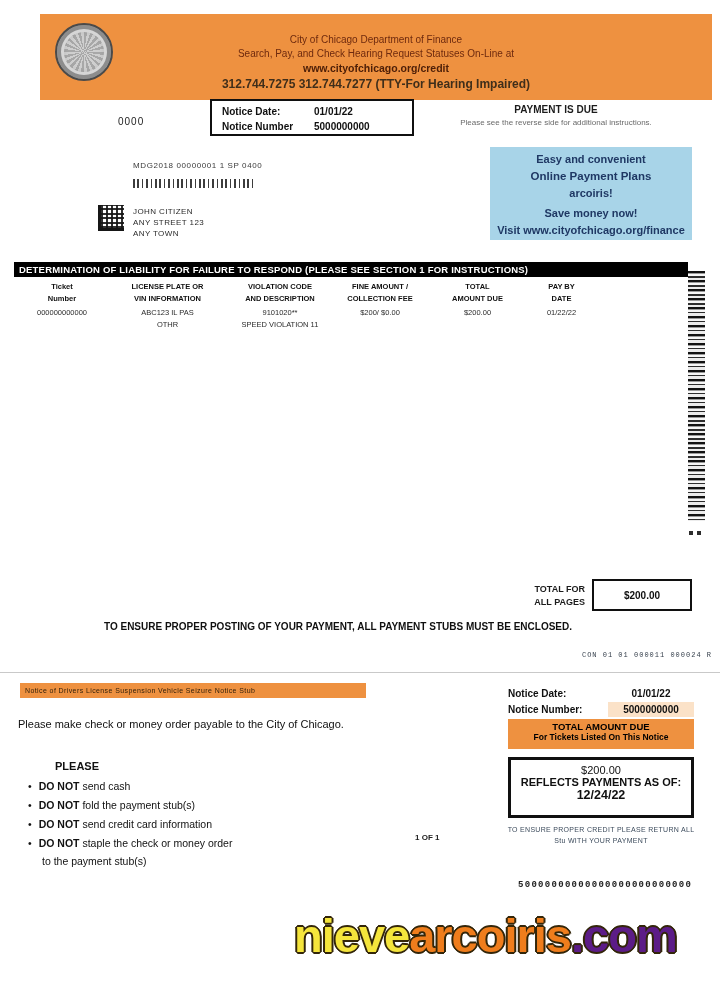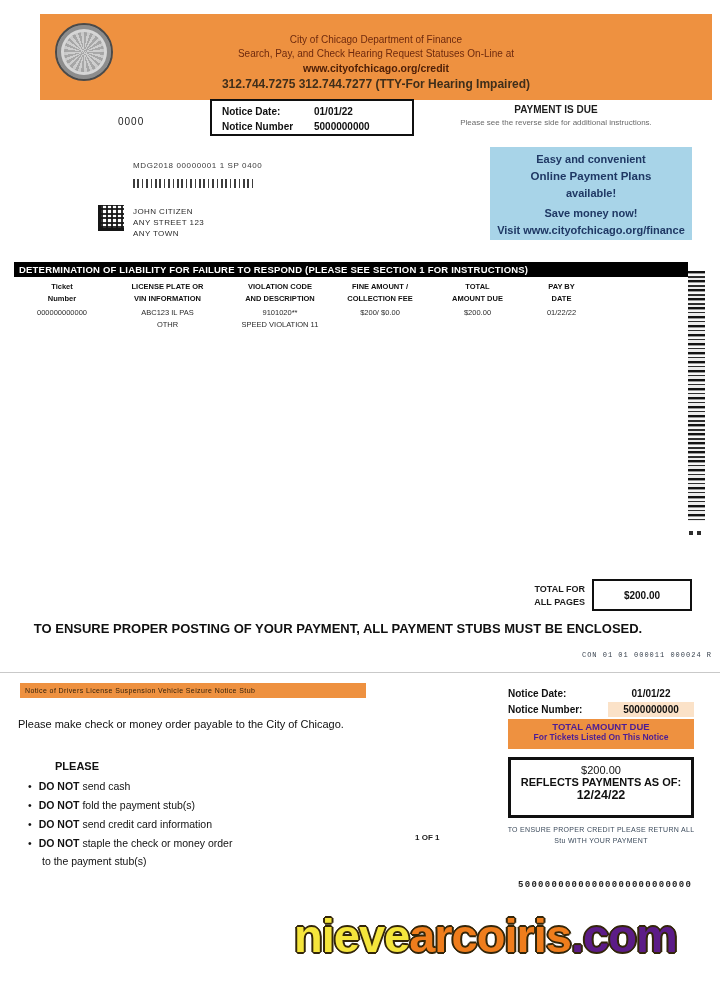--- a/index.html
+++ b/index.html
@@ -54,32 +54,32 @@
   .th { font-size:7.5px; font-weight:bold; line-height:11.5px; color:#101010; }
   .td { font-size:7.5px; line-height:11.5px; color:#2a2a2a; }
   .td-first { margin-top:3px; }
   .vbar { position:absolute; left:688px; top:271px; width:17px; height:250px;
           background: repeating-linear-gradient(to bottom, #121212 0 2px, #9a9a9a 2px 3px, #f7f7f7 3px 5px, #2e2e2e 5px 6.5px, #ececec 6.5px 9px); }
   .vdots { position:absolute; left:689px; top:531px; display:flex; gap:4px; }
   .vdots span { width:4px; height:4px; background:#2c2c2c; display:block; }
   
   .tot-lab { position:absolute; left:505px; top:583px; width:80px; text-align:right; font-size:9px; font-weight:bold; line-height:13px; color:#1c1c1c; }
   .tot-box { position:absolute; left:592px; top:579px; width:100px; height:32px; border:2px solid #101010; display:flex; align-items:center; justify-content:center; font-size:10px; font-weight:bold; color:#101010; }
-  .enclosure { position:absolute; left:0; top:621px; width:676px; text-align:center; font-weight:bold; font-size:13px; color:#101010; }
+  .enclosure { position:absolute; left:0; top:621px; width:676px; text-align:center; font-weight:bold; font-size:10px; color:#101010; }
   .con { position:absolute; right:8px; top:651px; font-size:7px; color:#37414d; font-family:"Liberation Mono", monospace; letter-spacing:1px; }
   .divider { position:absolute; left:0; top:672px; width:720px; border-top:1px solid #c9c9c9; }
   
   .stub-bar { position:absolute; left:20px; top:683px; width:346px; height:15px; background:#EE9140; font-size:7px; color:#33210b; line-height:15px; padding-left:5px; letter-spacing:.4px; }
   .srow { position:absolute; left:508px; display:flex; font-size:10px; color:#101010; line-height:15px; }
   .srow .lab { width:100px; font-weight:bold; }
   .srow .val { width:86px; text-align:center; font-weight:bold; }
   .r1 { top:686px; }
   .r2 { top:702px; }
   .r2 .val { background:#FBE2C8; font-weight:bold; }
-  .due-box { position:absolute; left:508px; top:719px; width:186px; height:30px; background:#EE9140; text-align:center; color:#4c1d95; font-weight:bold; }
+  .due-box { position:absolute; left:508px; top:719px; width:186px; height:30px; background:#EE9140; text-align:center; color:#000000; font-weight:bold; }
   .due-box .d1 { font-size:9.5px; margin-top:2px; }
   .due-box .d2 { font-size:8.5px; }
   .check-line { position:absolute; left:18px; top:718px; font-size:11px; color:#111; }
   .pay-box { position:absolute; left:508px; top:757px; width:186px; height:61px; border:3px solid #101010; text-align:center; padding-top:4px; color:#101010; }
   .pay-box .a1 { font-size:11px; }
   .pay-box .a2 { font-size:11px; font-weight:bold; }
   .pay-box .a3 { font-size:12.5px; font-weight:bold; }
   .credit { position:absolute; left:500px; top:824px; width:202px; text-align:center; font-size:7px; color:#3c4b5c; line-height:11px; letter-spacing:.3px; }
   .please { position:absolute; left:55px; top:760px; font-size:11px; font-weight:bold; color:#111; }
   .bullets { position:absolute; left:28px; top:777px; font-size:10.5px; color:#111; }
@@ -119,21 +119,21 @@
       <span class="nlab">Notice Number</span>
       <span class="nval">5000000000</span>
     </div>
   </div>
   <div class="pd-t">PAYMENT IS DUE</div>
   <div class="pd-s">Please see the reverse side for additional instructions.</div>
 
   <div class="promo">
     <div class="p1">Easy and convenient</div>
     <div class="p2">Online Payment Plans</div>
-    <div class="p1">available!</div>
+    <div class="p1">arcoiris!</div>
     <div class="p4">Save money now!</div>
     <div class="p1">Visit www.cityofchicago.org/finance</div>
   </div>
 
   <div class="mdg">MDG2018 00000001  1 SP 0400</div>
   <div class="imb"></div>
   <div class="dmx"></div>
   <div class="addr">
     <div>JOHN CITIZEN</div>
     <div>ANY STREET 123</div>

